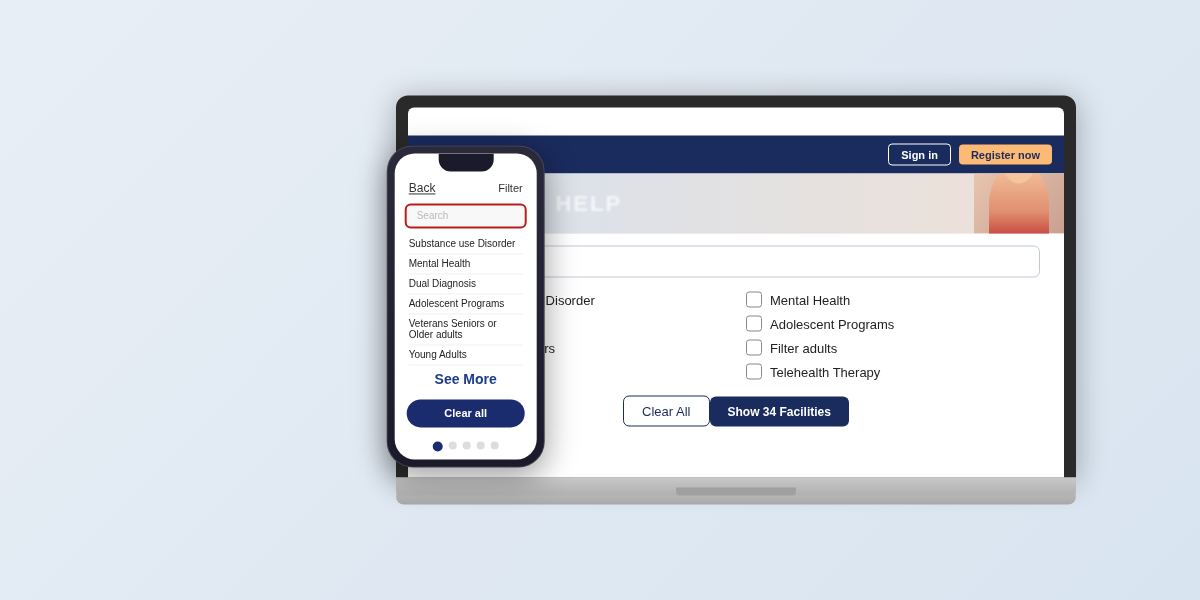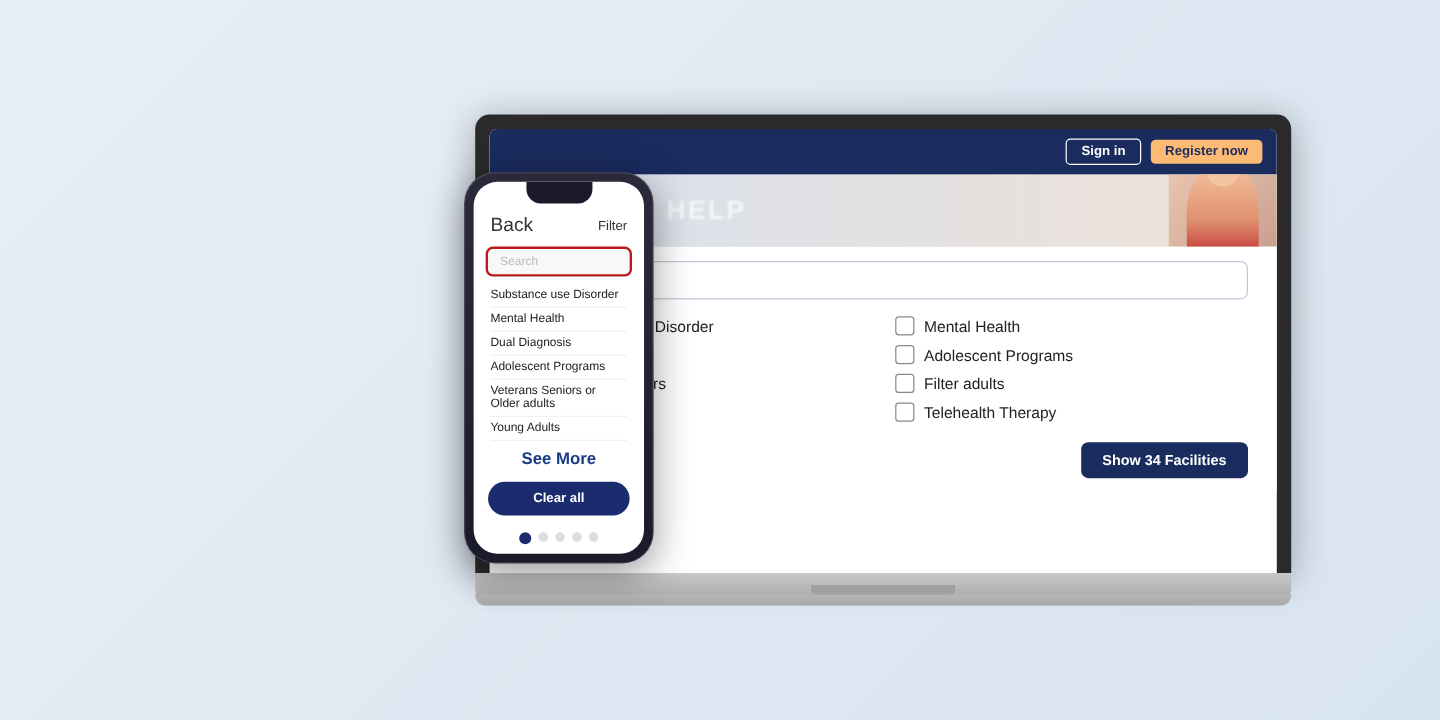--- a/index.html
+++ b/index.html
@@ -76,20 +76,21 @@
     }
 
     
     .laptop-nav {
       background: #1a2b5e;
       display: flex;
       justify-content: flex-end;
       align-items: center;
       padding: 8px 12px;
       gap: 8px;
+      margin-top: 28px;
     }
 
     .laptop-nav-btn {
       padding: 4px 12px;
       border-radius: 4px;
       font-size: 11px;
       font-weight: 600;
       cursor: pointer;
       border: none;
     }
@@ -206,21 +207,21 @@
       width: 16px;
       height: 16px;
       border: 1.5px solid #888;
       border-radius: 3px;
       flex-shrink: 0;
       background: #fff;
     }
 
     .laptop-actions {
       display: flex;
-      justify-content: space-between;
+      justify-content: center;
       align-items: center;
       margin-top: 8px;
     }
 
     .clear-all-btn {
       border: 1.5px solid #1a2b5e;
       background: #fff;
       color: #1a2b5e;
       padding: 7px 18px;
       border-radius: 6px;
@@ -279,23 +280,24 @@
     }
 
     .phone-header {
       display: flex;
       justify-content: space-between;
       align-items: center;
       padding: 6px 14px 4px;
     }
 
     .phone-back {
-      font-size: 16px;
+      font-size: 12px;
       color: #333;
       font-weight: 500;
+      text-decoration: underline;
     }
 
     .phone-filter-label {
       font-size: 11px;
       color: #333;
       font-weight: 500;
     }
 
     .phone-search {
       margin: 4px 10px 6px;

